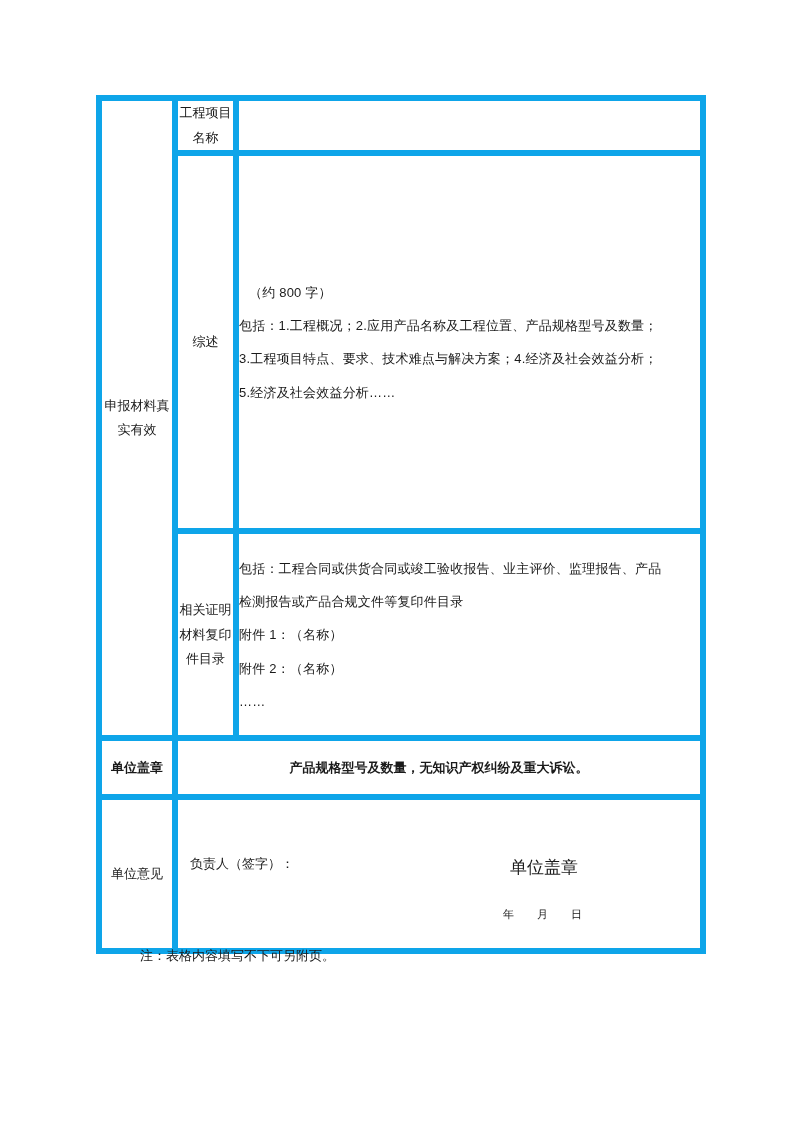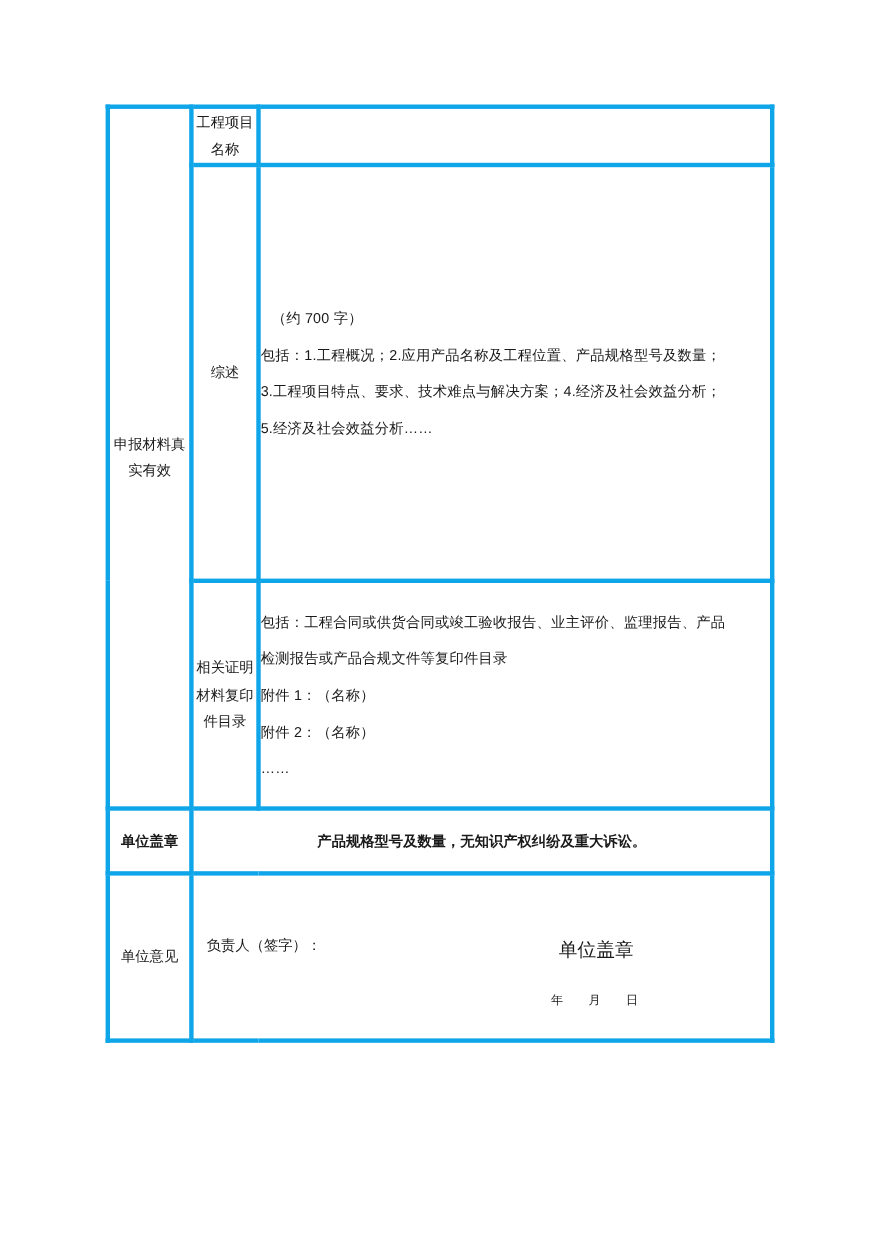--- a/index.html
+++ b/index.html
@@ -24,21 +24,21 @@
   
   .form-table {
     position: absolute;
     left: 96px;
     top: 95px;
     width: 604px;
     border-collapse: collapse;
     table-layout: fixed;
   }
   .form-table td {
-    border: 4px solid #0ea5e9;
+    border: 6px solid #0ea5e9;
     padding: 0;
     vertical-align: middle;
     font-size: 13px;
     line-height: 1.9;
     color: #1a1a1a;
   }
 
   
   .col-a { width: 76px; }
   .col-b { width: 61px; }
@@ -150,21 +150,21 @@
 
       <tr class="r-title">
         <td class="lbl lbl-cat" rowspan="3">申报材料真实有效</td>
         <td class="lbl">工程项目名称</td>
         <td class="content mid"></td>
       </tr>
 
       <tr class="r-sum">
         <td class="lbl">综述</td>
         <td class="content">
-          <p class="para indent">（约 700 字）</p>
+          <p class="para indent">（约 800 字）</p>
           <p class="para">包括：1.工程概况；2.应用产品名称及工程位置、产品规格型号及数量；</p>
           <p class="para">3.工程项目特点、要求、技术难点与解决方案；4.经济及社会效益分析；</p>
           <p class="para">5.经济及社会效益分析……</p>
         </td>
       </tr>
 
       <tr class="r-mat">
         <td class="lbl">相关证明材料复印件目录</td>
         <td class="content">
           <p class="para">包括：工程合同或供货合同或竣工验收报告、业主评价、监理报告、产品</p>
@@ -187,14 +187,15 @@
             <span class="sign-line">负责人（签字）：</span>
             <span class="stamp-line">单位盖章</span>
             <span class="date-line"><span>年</span><span class="sp"></span><span>月</span><span class="sp"></span><span>日</span></span>
           </div>
         </td>
       </tr>
 
     </tbody>
   </table>
 
+  <div class="footnote">注：表格内容填写不下可另附页。</div>
 
 </div>
 
 </body></html>

